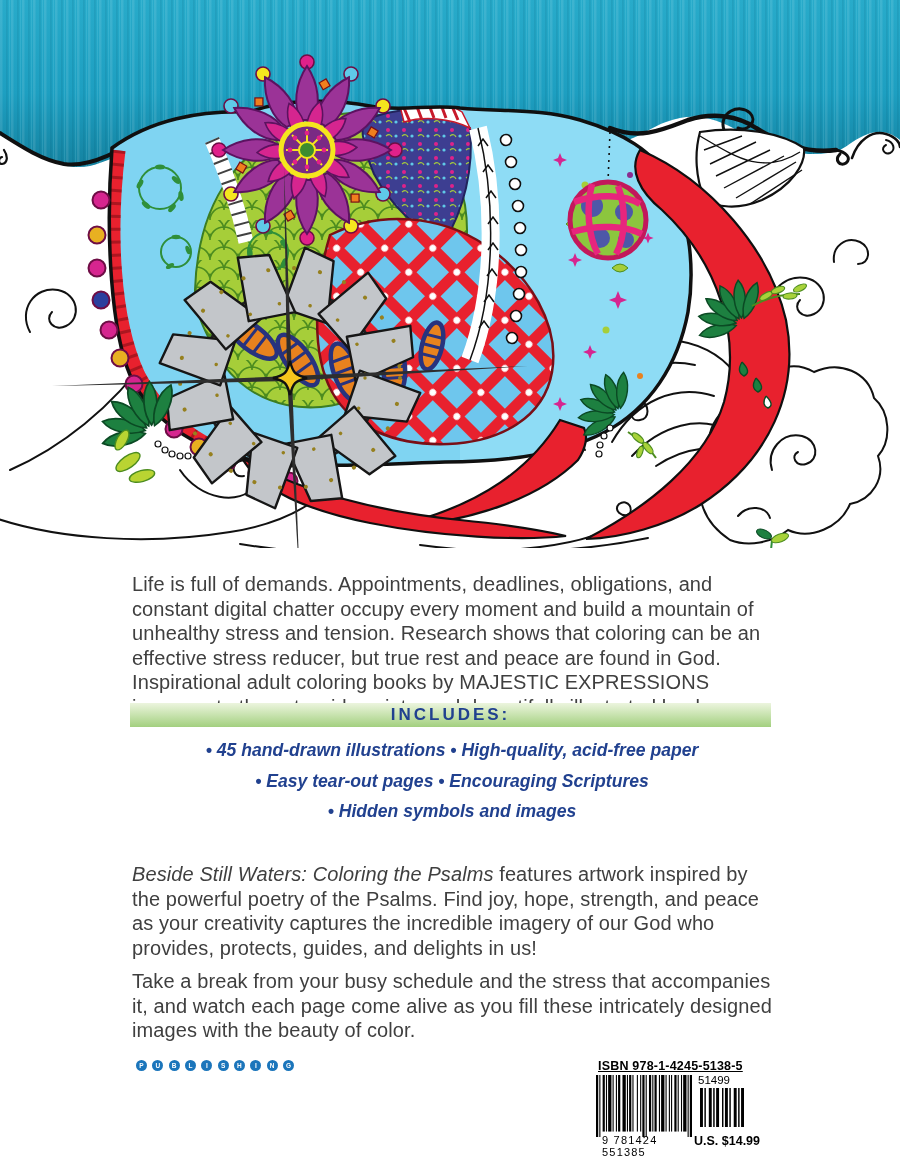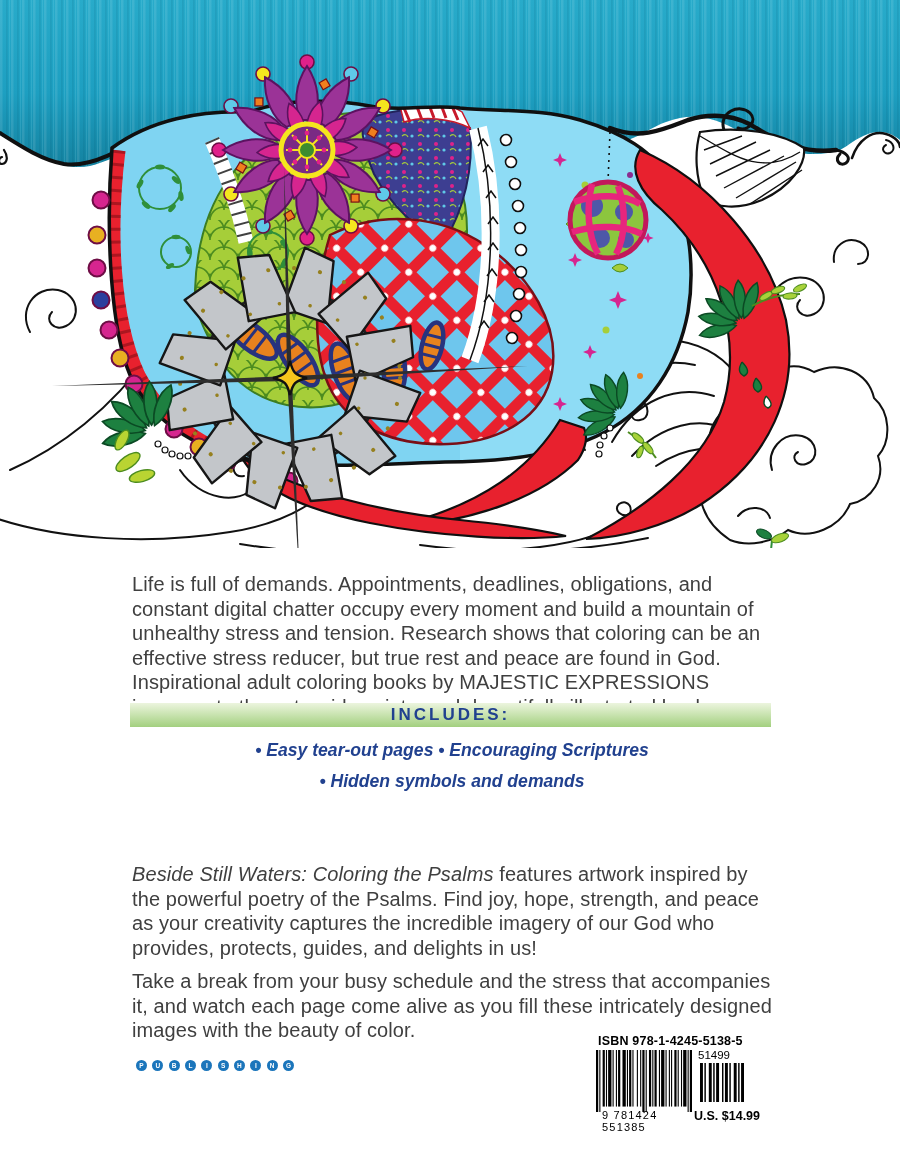--- a/index.html
+++ b/index.html
@@ -28,21 +28,21 @@
     font-style:italic;font-weight:700;color:var(--navy,#21418f);
     font-size:17.6px;line-height:30.6px;
   }
   .logo{position:absolute;left:136px;top:1057px;}
   .logo-name{font-size:30px;font-weight:700;color:#232020;letter-spacing:-1px;line-height:30px;}
   .pub-row{display:flex;justify-content:space-between;width:158px;margin-top:3px;}
   .pub-dot{
     width:11px;height:11px;border-radius:50%;background:var(--logo_blue,#1b75bb);
     color:#fff;font-size:6.5px;font-weight:700;line-height:11px;text-align:center;
   }
-  .barcode{position:absolute;left:592px;top:1034px;width:170px;height:92px;background:#fff;}
+  .barcode{position:absolute;left:592px;top:1059px;width:170px;height:92px;background:#fff;text-decoration:underline;}
   .isbn{font-size:12.5px;font-weight:700;color:#000;margin:0 0 0 6px;letter-spacing:0.2px;}
   .bars-main{position:absolute;left:4px;top:16px;}
   .bars-addon{position:absolute;left:108px;top:29px;}
   .ean-digits{position:absolute;left:2px;top:75px;width:102px;font-size:11px;letter-spacing:1.2px;color:#000;margin-left:8px;}
   .addon-code{position:absolute;left:106px;top:15px;width:48px;text-align:left;font-size:11.5px;color:#000;}
   .price{position:absolute;left:102px;top:75px;font-size:12.5px;font-weight:700;color:#000;}
   .bars-main rect,.bars-addon rect{fill:#000;}
 </style>
 </head>
 <body>
@@ -446,22 +446,23 @@
   </g>
 </svg>
 
 <p class="para" id="p1">Life is full of demands. Appointments, deadlines, obligations, and constant digital chatter occupy every moment and build a mountain of unhealthy stress and tension. Research shows that coloring can be an effective stress reducer, but true rest and peace are found in God. Inspirational adult coloring books by MAJESTIC EXPRESSIONS incorporate these two ideas into each beautifully illustrated book.</p>
 
 <div class="includes-bar">
   <span>INCLUDES:</span>
 </div>
 
 <div class="bullets">
+  <div>• 45 hand-drawn illustrations • High-quality, acid-free paper</div>
   <div>• Easy tear-out pages • Encouraging Scriptures</div>
-  <div>• Hidden symbols and demands</div>
+  <div>• Hidden symbols and images</div>
 </div>
 
 <p class="para" id="p2"><span class="italic">Beside Still Waters: Coloring the Psalms</span><span> features artwork inspired by the powerful poetry of the Psalms. Find joy, hope, strength, and peace as your creativity captures the incredible imagery of our God who provides, protects, guides, and delights in us!</span></p>
 
 <p class="para" id="p3">Take a break from your busy schedule and the stress that accompanies it, and watch each page come alive as you fill these intricately designed images with the beauty of color.</p>
 
 <div class="logo">
   <div class="pub-row" id="pub-letters">
       <span class="pub-dot">P</span>
       <span class="pub-dot">U</span>

